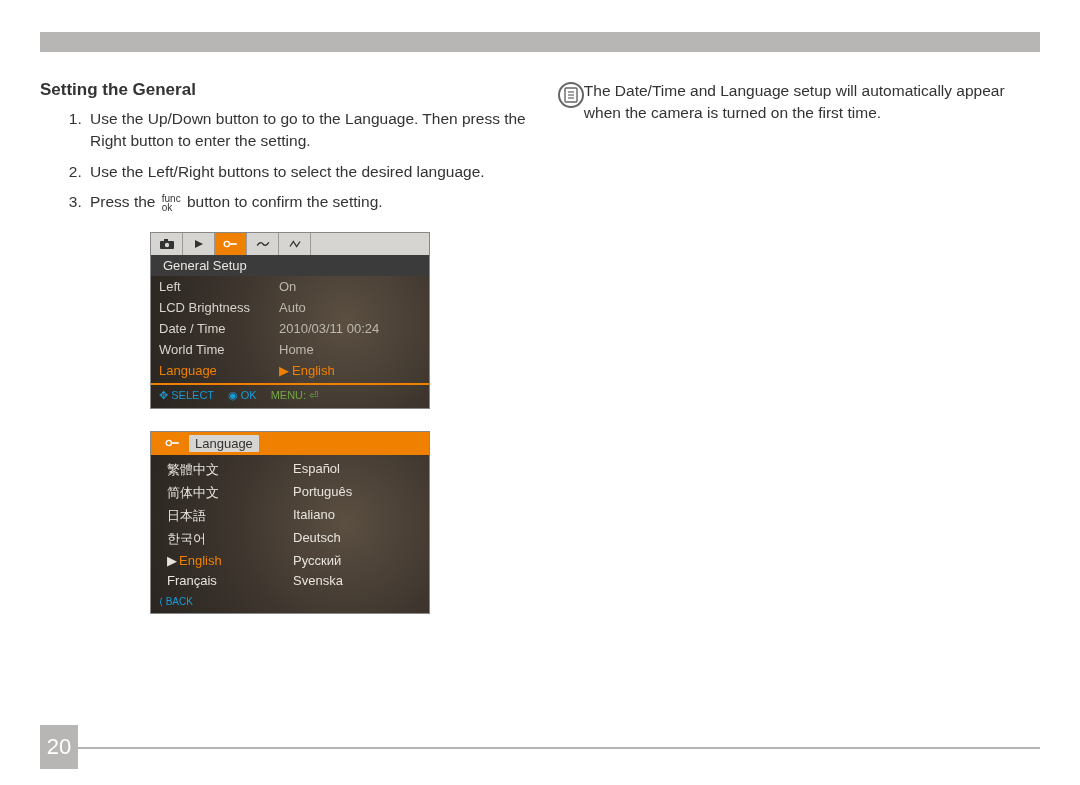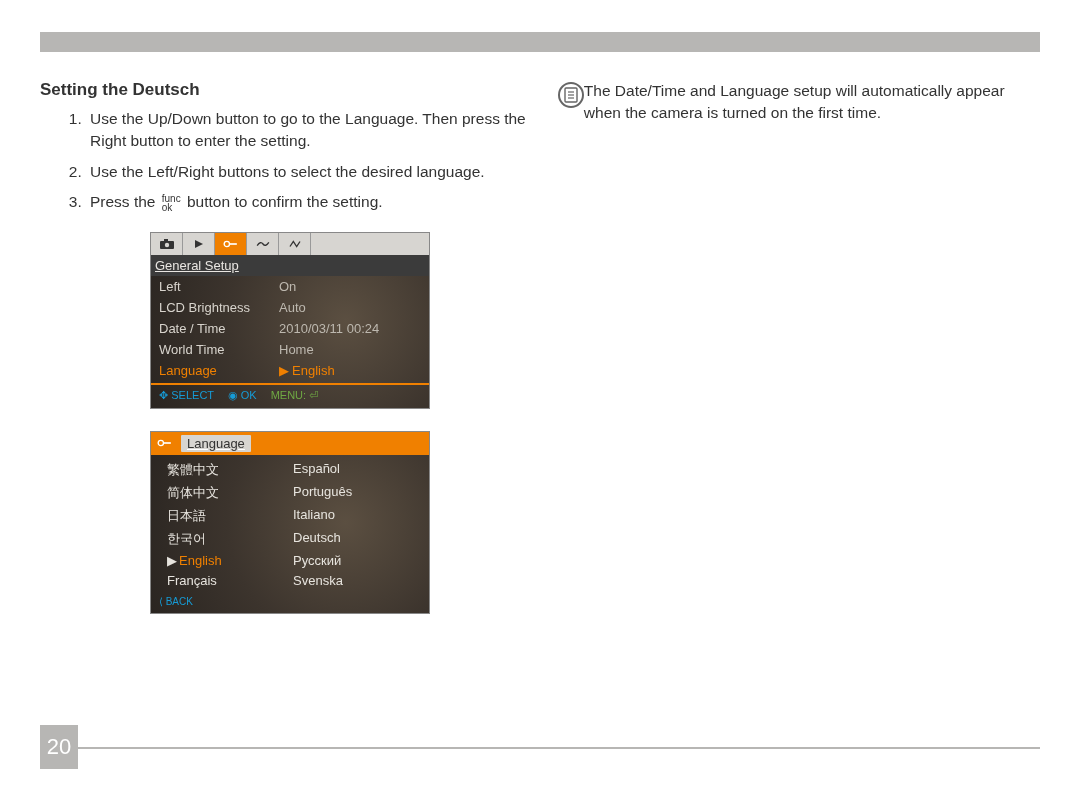--- a/index.html
+++ b/index.html
@@ -87,23 +87,22 @@
   }
   .lcd-tab {
     width: 32px;
     display: flex; align-items: center; justify-content: center;
     border-right: 1px solid #999;
     color: #444;
   }
   .lcd-tab.active { background: #f08000; color: #fff; }
   .lcd-title {
     background: #3b3b3b;
-    padding: 3px 4px;
+    padding: 3px 12px;
     font-size: 13px;
-    text-decoration: underline;
   }
   .lcd-title.orange { background: #f08000; color: #fff; display:flex; align-items:center; gap:6px;}
   .lcd-row {
     display: flex;
     padding: 3px 8px;
   }
   .lcd-row .k { width: 120px; color: #d8d4cd; }
   .lcd-row .v { flex: 1; color: #bdb8af; }
   .lcd-row.sel .k { color: #f08000; }
   .lcd-row.sel .v { color: #f08000; }
@@ -136,21 +135,21 @@
   .tri { display:inline-block; }
 </style>
 </head>
 <body>
 
 <div class="top-bar"></div>
 
 <div class="content">
 
   <div class="col col-left">
-    <div class="heading">Setting the Deutsch</div>
+    <div class="heading">Setting the General</div>
     <ol class="steps">
       <li>Use the Up/Down button to go to the Language. Then press the Right button to enter the setting.</li>
       <li>Use the Left/Right buttons to select the desired language.</li>
       <li>
         <span>Press the </span><span class="func-label">
             <span>func</span>
             <span>ok</span>
           </span><span> button to confirm the setting.</span>
       </li>
     </ol>

